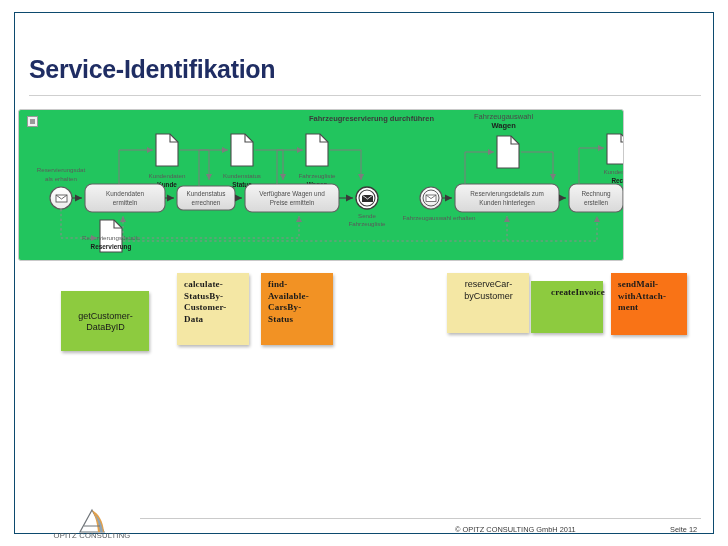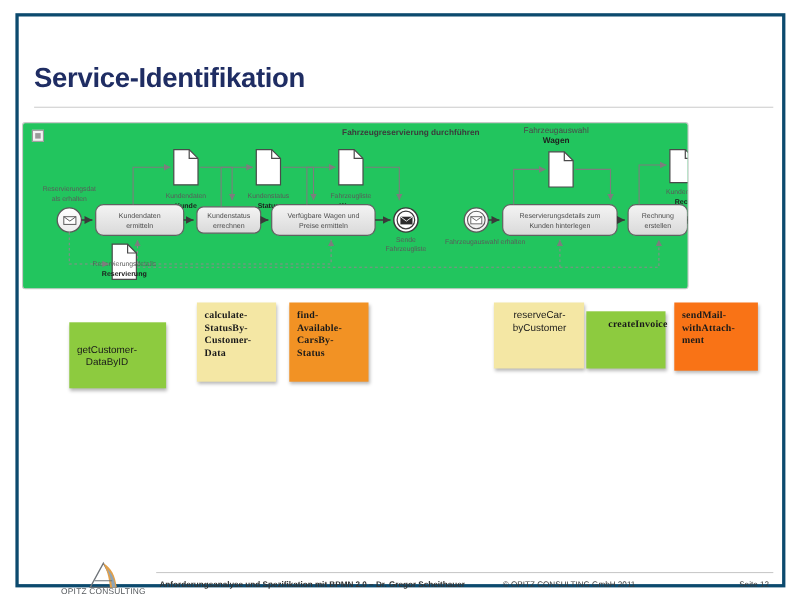--- a/index.html
+++ b/index.html
@@ -1,19 +1,19 @@
 <!DOCTYPE html>
 <html><head>
 <meta charset="utf-8">
 <style>
   html,body{margin:0;padding:0;background:#ffffff;}
   body{width:728px;height:546px;overflow:hidden;font-family:"Liberation Sans",sans-serif;}
 
   .slide{position:absolute;left:14px;top:12px;width:700px;height:522px;background:#fff;
-         border:3px solid #0c4a6e;box-sizing:border-box;}
+         border:1px solid #0c4a6e;box-sizing:border-box;}
 
   
   .title{position:absolute;left:14px;top:42px;font-size:25px;font-weight:bold;color:#1F2D63;
          letter-spacing:-0.3px;}
   .title-rule{position:absolute;left:14px;top:82px;width:672px;height:1px;background:#cfcfcf;}
 
   
   .pool{position:absolute;left:3px;top:96px;width:606px;height:152px;background:#22c55e;
         border:1px solid #c9c9c9;border-radius:3px;box-sizing:border-box;overflow:hidden;}
   .pool-icon{position:absolute;left:8px;top:6px;width:11px;height:11px;border:1px solid #999;
@@ -210,21 +210,21 @@
         <path d="M42,99 L42,128 L78,128" marker-end="url(#arw)"></path>
         <path d="M104,128 L104,106" marker-end="url(#arw)"></path>
         <path d="M104,128 L280,128 L280,106" marker-end="url(#arw)"></path>
         <path d="M104,131 L488,131 L488,106" marker-end="url(#arw)"></path>
         <path d="M488,131 L578,131 L578,106" marker-end="url(#arw)"></path>
       </g>
     </svg>
   </div>
 
   <div id="notes-layer">
-      <div class="note sq" style="left: 46px; top: 278px; width: 88px; height: 60px; background: rgb(141, 203, 63); position: absolute; display: flex; align-items: center; justify-content: flex-start; text-align: center;">
+      <div class="note sq" style="left: 46px; top: 278px; width: 88px; height: 60px; background: rgb(141, 203, 63); position: absolute; display: flex; align-items: center; justify-content: center; text-align: center;">
         <span style="white-space: pre-line;">getCustomer-
 DataByID</span>
       </div>
       <div class="note hand" style="left: 162px; top: 260px; width: 72px; height: 72px; background: rgb(244, 231, 164); position: absolute;"><span style="white-space: pre-line;">calculate-
 StatusBy-
 Customer-
 Data</span></div>
       <div class="note hand" style="left: 246px; top: 260px; width: 72px; height: 72px; background: rgb(242, 146, 36); position: absolute;"><span style="white-space: pre-line;">find-
 Available-
 CarsBy-
@@ -241,17 +241,16 @@
 
   <svg class="logo" viewBox="0 0 98 34">
     <path d="M49,4 L61,26 L37,26 Z" fill="none" stroke="#6f7479" stroke-width="1.2"></path>
     <path d="M49,4 C56,8 60,15 61,26 L55,26 C54,16 52,10 49,4 Z" fill="#E2A04A"></path>
     <path d="M52,9 C57,13 59,19 60,26 L57,26 C56,19 55,14 52,9 Z" fill="#8FA4B5"></path>
     <path d="M41,20 L57,20" stroke="#6f7479" stroke-width="1" fill="none"></path>
   </svg>
   <div class="logo-txt">OPITZ CONSULTING</div>
 
   <div class="foot-rule"></div>
-  <div class="foot-txt foot-left">Anforderungsanalyse und Spezifikation mit BPMN 2.0 – Dr. Gregor Scheithauer</div>
   <div class="foot-txt foot-mid">© OPITZ CONSULTING GmbH 2011</div>
   <div class="foot-txt foot-right">Seite 12</div>
 
 </div>
 
 </body></html>

